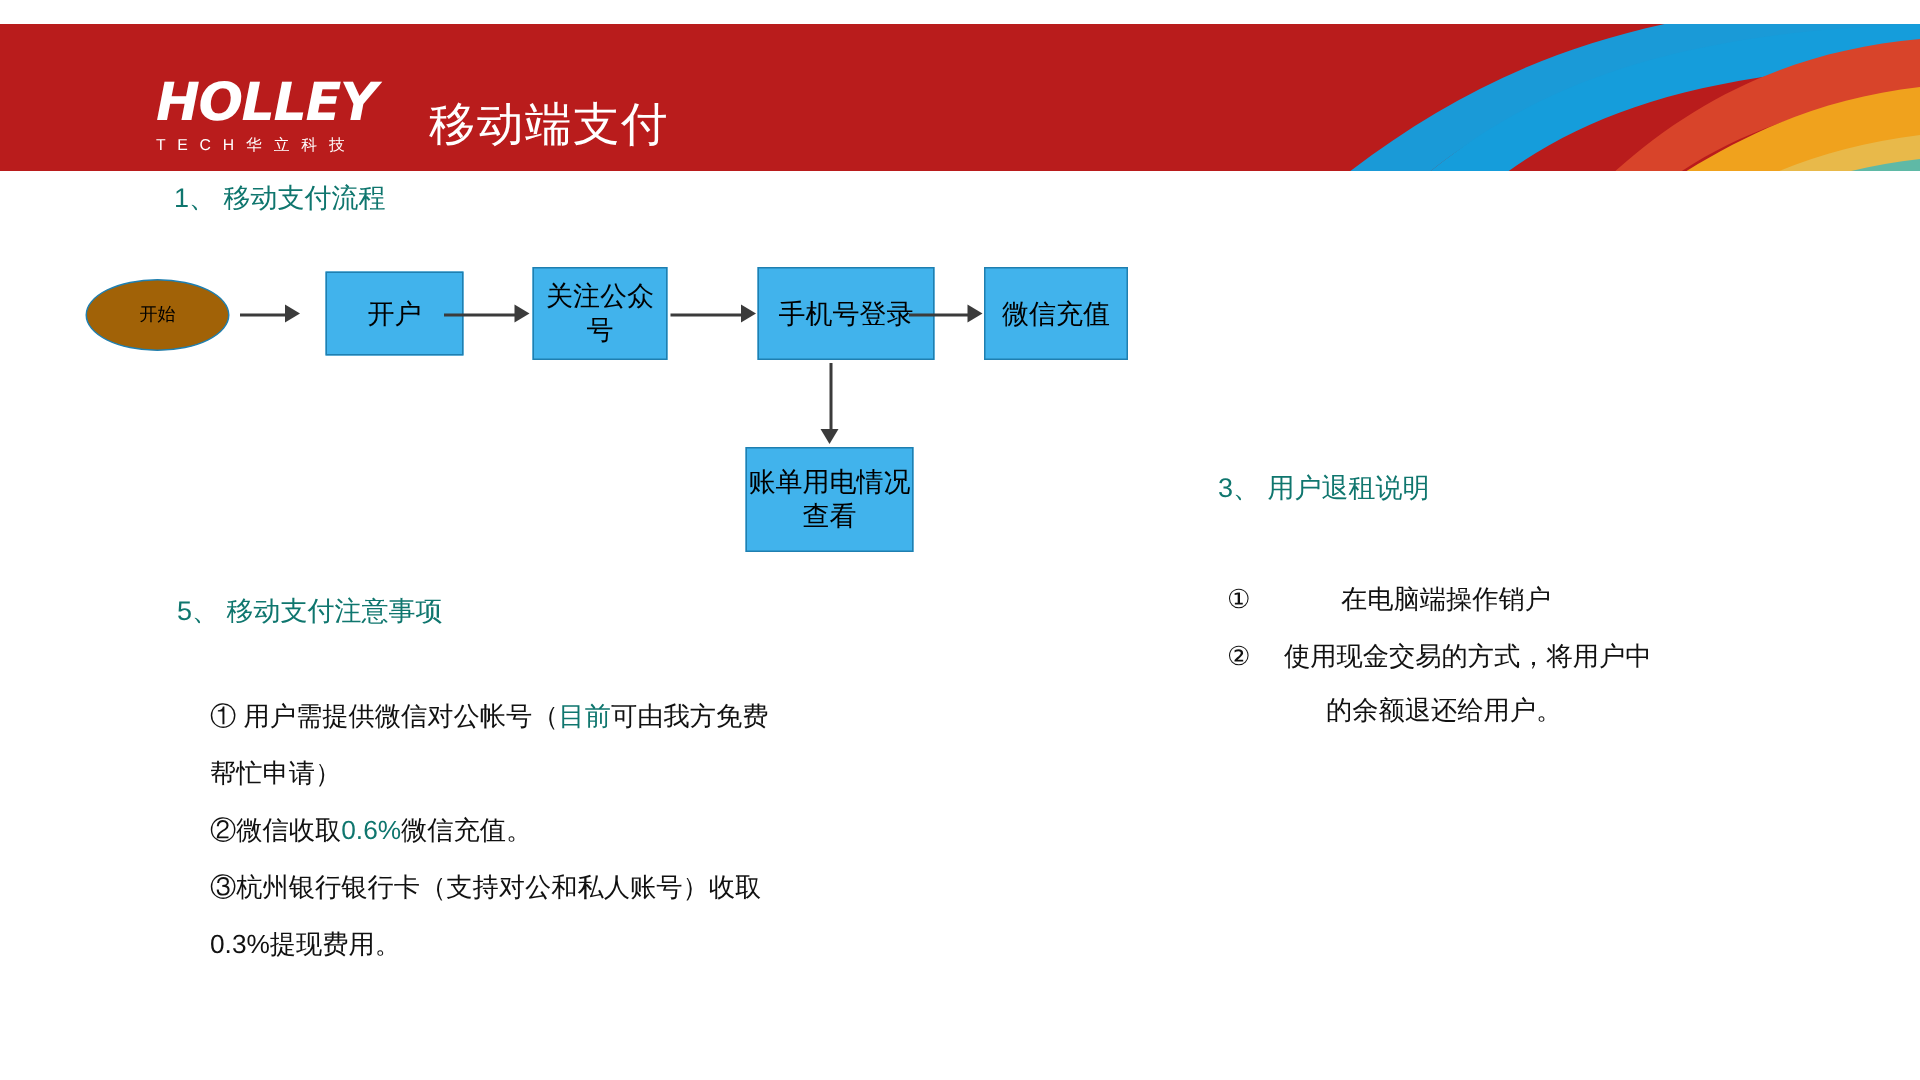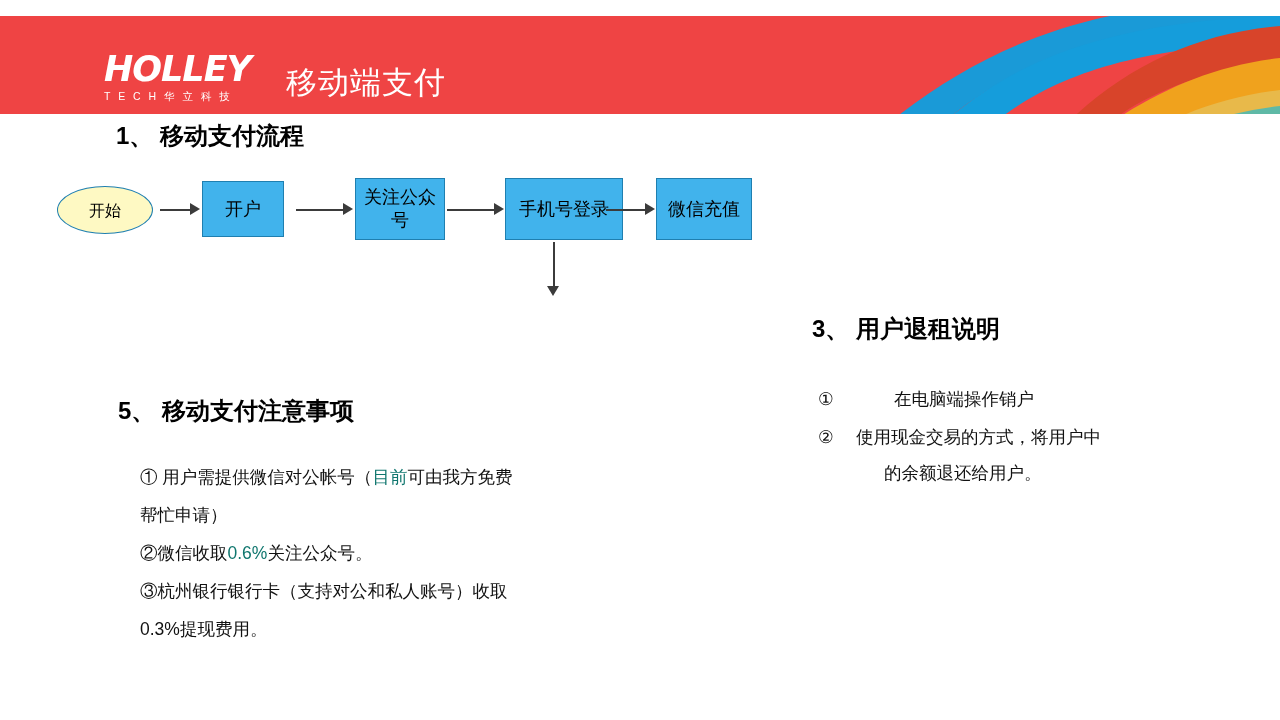--- a/index.html
+++ b/index.html
@@ -13,21 +13,21 @@
     font-family: "Liberation Sans", sans-serif;
     overflow: hidden;
     position: relative;
   }
 
   
   .header {
     position: absolute;
     left: 0; top: 16px;
     width: 1280px; height: 98px;
-    background: #ef4444;
+    background: #b91c1c;
     overflow: hidden;
   }
   .header-swoosh {
     position: absolute;
     right: 0; top: -16px;
     width: 520px; height: 130px;
   }
   .logo {
     position: absolute;
     left: 104px; top: 34px;
@@ -54,23 +54,23 @@
     position: absolute;
     left: 286px; top: 46px;
     font-size: 31px;
     color: #ffffff;
     letter-spacing: 1px;
   }
 
   
   .sec-head {
     position: absolute;
-    font-size: 24px;
-    font-weight: bold;
-    color: #000000;
+    font-size: 18px;
+    font-weight: normal;
+    color: #0f766e;
     white-space: nowrap;
   }
   #sec1 { left: 116px; top: 120px; }
   #sec2 { left: 118px; top: 395px; }
   #sec3 { left: 812px; top: 313px; }
 
   
   .flow { position: absolute; left: 0; top: 0; width: 800px; height: 390px; }
 
   .node {
@@ -80,27 +80,28 @@
     color: #000000;
     font-size: 18px;
     display: flex;
     align-items: center;
     justify-content: center;
     text-align: center;
     line-height: 23px;
     box-sizing: border-box;
   }
   .node.oval {
-    background: #fef9c3;
+    background: #a16207;
     border-radius: 50%;
     border: 1px solid #1f7fb0;
-    font-size: 16px;
+    font-size: 12px;
+    font-family: Liberation Mono, monospace;
   }
   #n-start { left: 57px; top: 186px; width: 96px; height: 48px; }
-  #n-open  { left: 202px; top: 181px; width: 82px; height: 56px; }
+  #n-open  { left: 217px; top: 181px; width: 92px; height: 56px; }
   #n-follow{ left: 355px; top: 178px; width: 90px; height: 62px; }
   #n-login { left: 505px; top: 178px; width: 118px; height: 62px; }
   #n-recharge { left: 656px; top: 178px; width: 96px; height: 62px; }
   #n-bill  { left: 497px; top: 298px; width: 112px; height: 70px; }
 
   .arrow { position: absolute; background: #3b3b3b; }
   .arrow.h { height: 2px; }
   .arrow.v { width: 2px; }
   .arrowhead {
     position: absolute;
@@ -171,40 +172,41 @@
 <div class="sec-head" id="sec2">5、 移动支付注意事项</div>
 <div class="sec-head" id="sec3">3、 用户退租说明</div>
 
 <div class="flow">
 
   <div class="node oval" id="n-start">开始</div>
   <div class="node" id="n-open">开户</div>
   <div class="node" id="n-follow">关注公众号</div>
   <div class="node" id="n-login">手机号登录</div>
   <div class="node" id="n-recharge">微信充值</div>
+  <div class="node" id="n-bill">账单用电情况查看</div>
 
   <div class="arrow h" style="left:160px; top:209px; width:32px;"></div>
   <div class="arrowhead right" style="left:190px; top:203px;"></div>
 
   <div class="arrow h" style="left:296px; top:209px; width:48px;"></div>
   <div class="arrowhead right" style="left:343px; top:203px;"></div>
 
   <div class="arrow h" style="left:447px; top:209px; width:48px;"></div>
   <div class="arrowhead right" style="left:494px; top:203px;"></div>
 
   <div class="arrow h" style="left:606px; top:209px; width:40px;"></div>
   <div class="arrowhead right" style="left:645px; top:203px;"></div>
 
   <div class="arrow v" style="left:553px; top:242px; height:46px;"></div>
   <div class="arrowhead down" style="left:547px; top:286px;"></div>
 </div>
 
 <div class="para" id="p2-1"><span>① 用户需提供微信对公帐号（</span><span class="red">目前</span><span>可由我方免费</span></div>
 <div class="para" id="p2-1b">帮忙申请）</div>
-<div class="para" id="p2-2"><span>②微信收取</span><span class="red">0.6%</span><span>关注公众号。</span></div>
+<div class="para" id="p2-2"><span>②微信收取</span><span class="red">0.6%</span><span>微信充值。</span></div>
 <div class="para" id="p2-3">③杭州银行银行卡（支持对公和私人账号）收取</div>
 <div class="para" id="p2-3b">0.3%提现费用。</div>
 
 <div class="r3-item" id="r3-num1">①</div>
 <div class="r3-item" id="r3-txt1">在电脑端操作销户</div>
 <div class="r3-item" id="r3-num2">②</div>
 <div class="r3-item" id="r3-txt2">使用现金交易的方式，将用户中</div>
 <div class="r3-item" id="r3-txt2b">的余额退还给用户。</div>
 
 </body></html>

